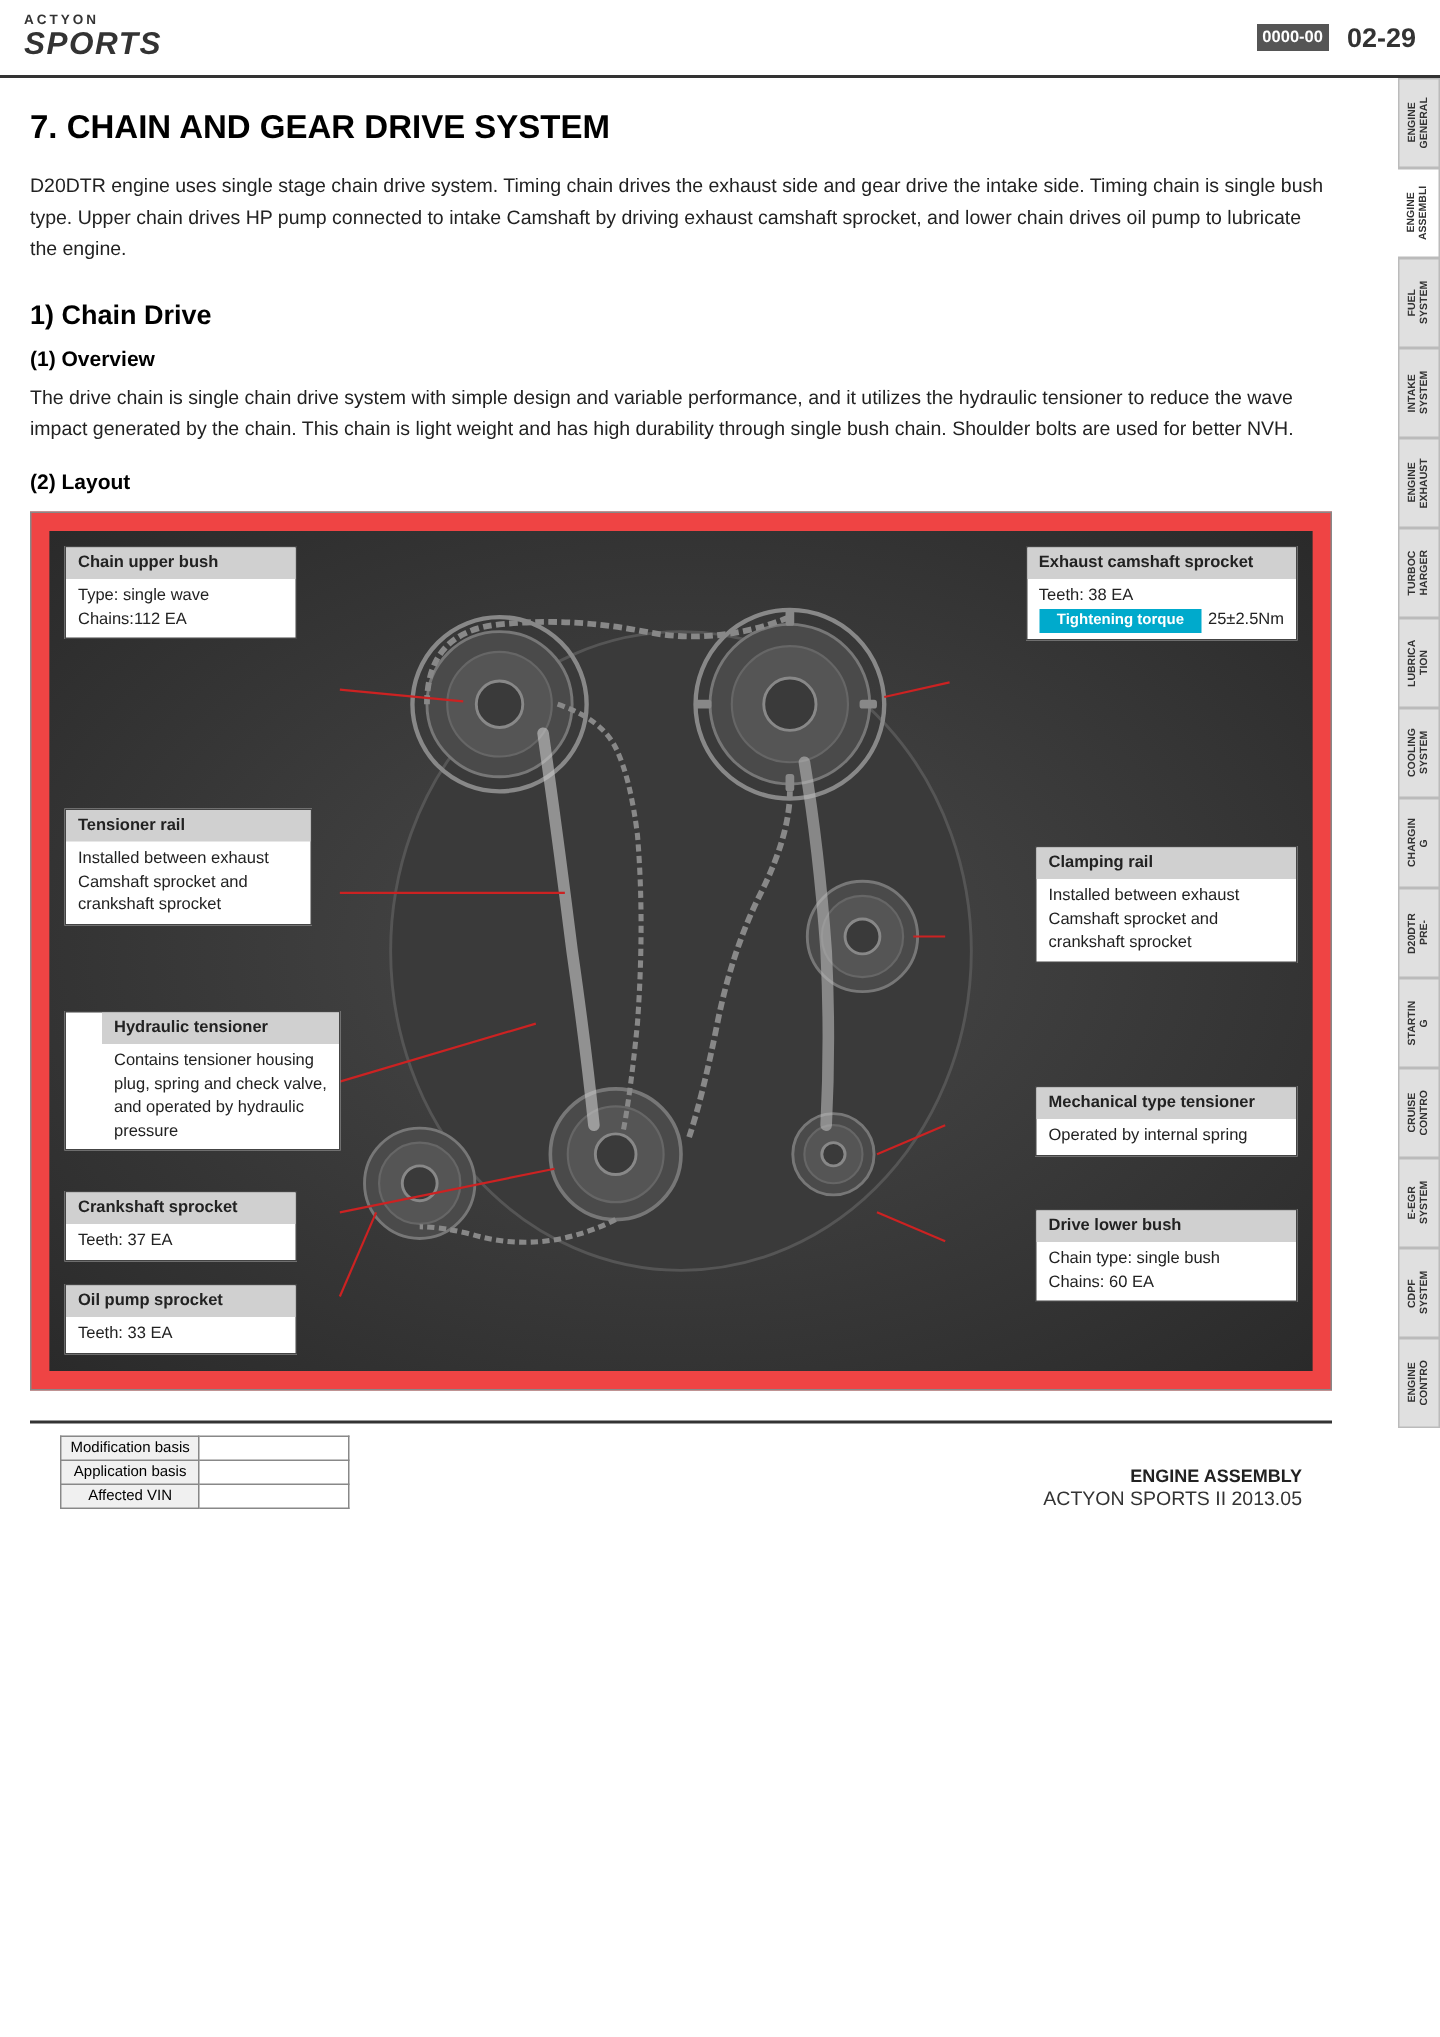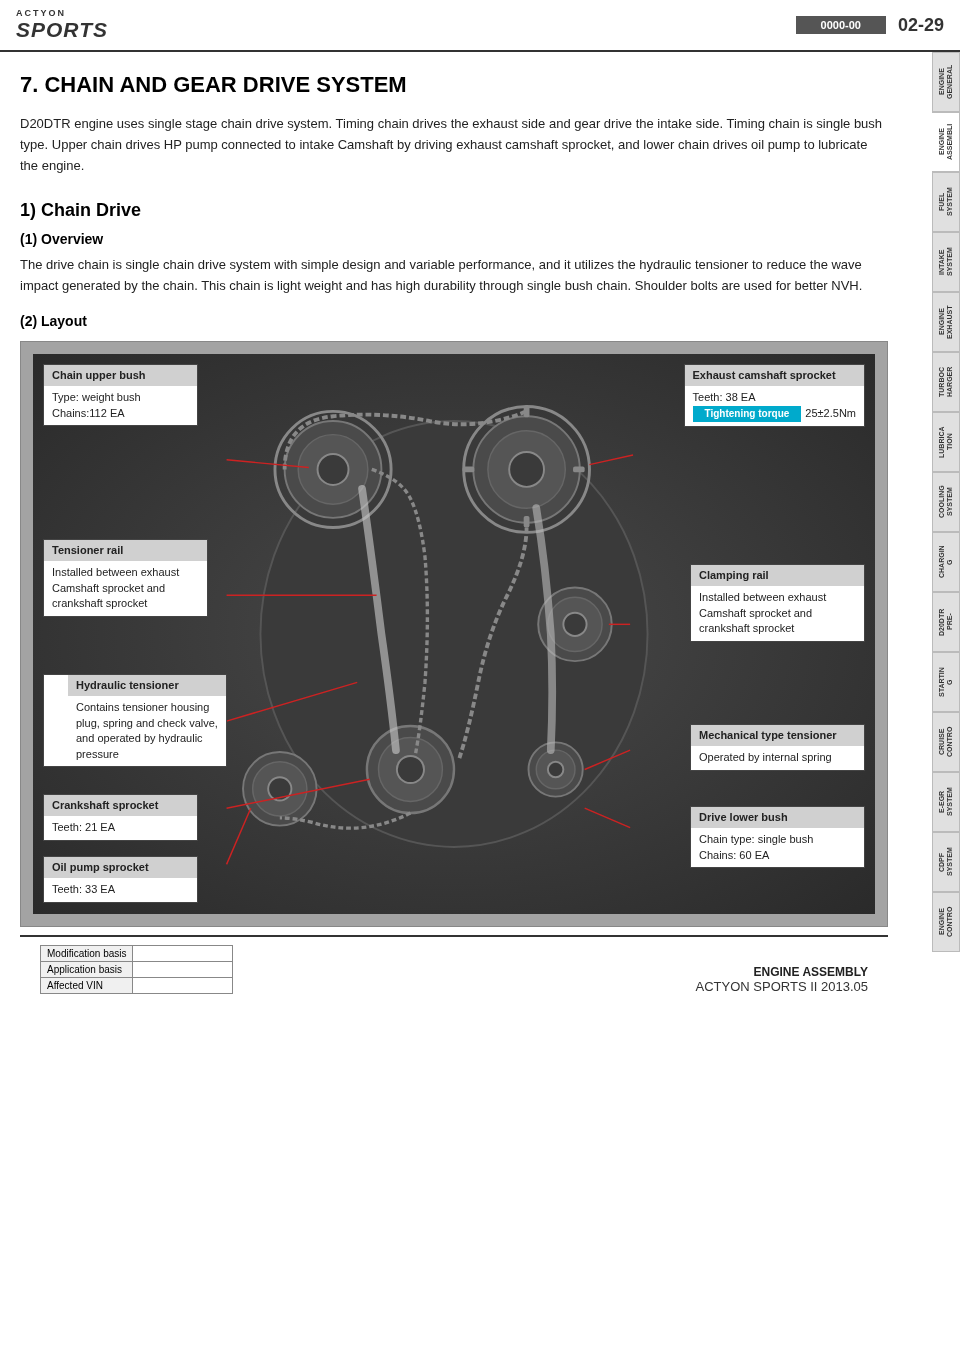--- a/index.html
+++ b/index.html
@@ -40,21 +40,21 @@
     }
     .header-right {
       display: flex;
       align-items: center;
       gap: 4px;
     }
     .page-code {
       background: #555;
       color: #fff;
       font-size: 11px;
-      padding: 3px 25px;
+      padding: 3px 4px;
       font-weight: bold;
     }
     .page-number {
       font-size: 18px;
       font-weight: bold;
       color: #333;
       margin-left: 8px;
     }
 
     
@@ -136,22 +136,22 @@
       font-weight: bold;
       margin-bottom: 12px;
       color: #000;
     }
 
     
     .diagram-container {
       border: 1.5px solid #888;
       padding: 12px;
       position: relative;
-      background: #a3a3a3;
-      margin-bottom: 8px;
+      background: #ef4444;
+      margin-bottom: 20px;
     }
 
     .diagram-inner {
       position: relative;
       height: 560px;
       background: #2a2a2a;
       overflow: hidden;
     }
 
     
@@ -222,20 +222,21 @@
     }
     .footer-table td {
       border: 1px solid #888;
       padding: 2px 6px;
       min-width: 100px;
     }
     .footer-table td:first-child {
       background: #f0f0f0;
       font-weight: normal;
       min-width: 80px;
+      text-align: center;
     }
     .footer-right {
       text-align: right;
       font-size: 12px;
       font-weight: bold;
       color: #222;
     }
     .footer-sub {
       font-size: 13px;
       font-weight: normal;
@@ -352,21 +353,21 @@
         <line x1="200" y1="460" x2="348" y2="430" stroke="#cc2222" stroke-width="1.5"></line>
 
         <line x1="617" y1="480" x2="570" y2="460" stroke="#cc2222" stroke-width="1.5"></line>
 
         <line x1="200" y1="518" x2="225" y2="460" stroke="#cc2222" stroke-width="1.5"></line>
       </svg>
 
       <div class="label-box" style="left:10px; top:10px; min-width:155px;">
         <span class="box-title">Chain upper bush</span>
         <span class="box-content">
-          <span>Type: weight bush</span><br>
+          <span>Type: single wave</span><br>
           <span>Chains:112 EA</span>
         </span>
       </div>
 
       <div class="label-box" style="right:10px; top:10px; min-width:175px;">
         <span class="box-title">Exhaust camshaft sprocket</span>
         <span class="box-content">
           <span>Teeth: 38 EA</span><br>
           <span class="tightening-torque">Tightening torque</span><span>25±2.5Nm</span>
         </span>
@@ -403,21 +404,21 @@
       <div class="label-box" style="right:10px; top:370px; min-width:175px;">
         <span class="box-title">Mechanical type tensioner</span>
         <span class="box-content">
           <span>Operated by internal spring</span>
         </span>
       </div>
 
       <div class="label-box" style="left:10px; top:440px; min-width:155px;">
         <span class="box-title">Crankshaft sprocket</span>
         <span class="box-content">
-          <span>Teeth: 21 EA</span>
+          <span>Teeth: 37 EA</span>
         </span>
       </div>
 
       <div class="label-box" style="right:10px; top:452px; min-width:175px;">
         <span class="box-title">Drive lower bush</span>
         <span class="box-content">
           <span>Chain type: single bush</span><br>
           <span>Chains: 60 EA</span>
         </span>
       </div>

